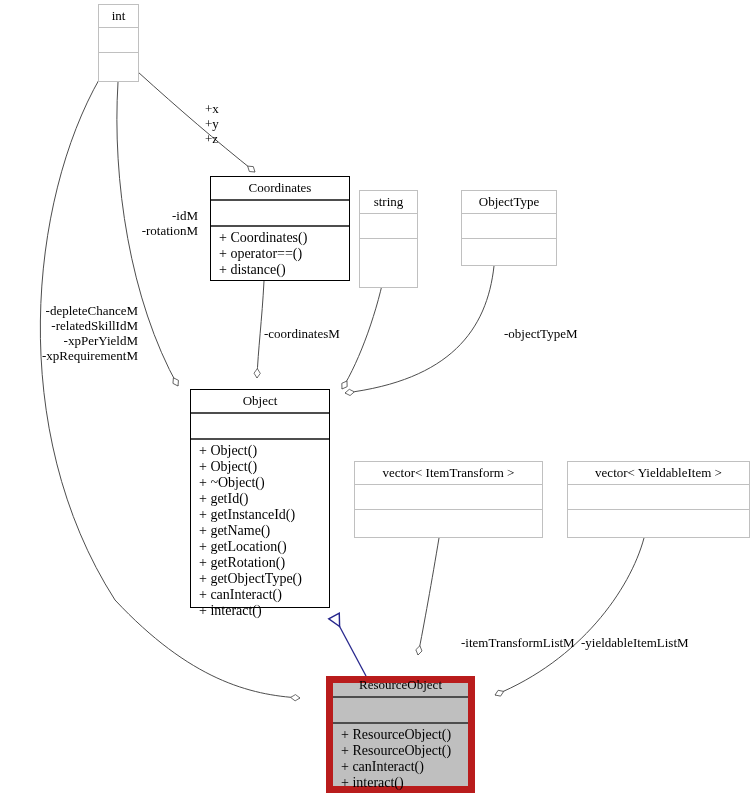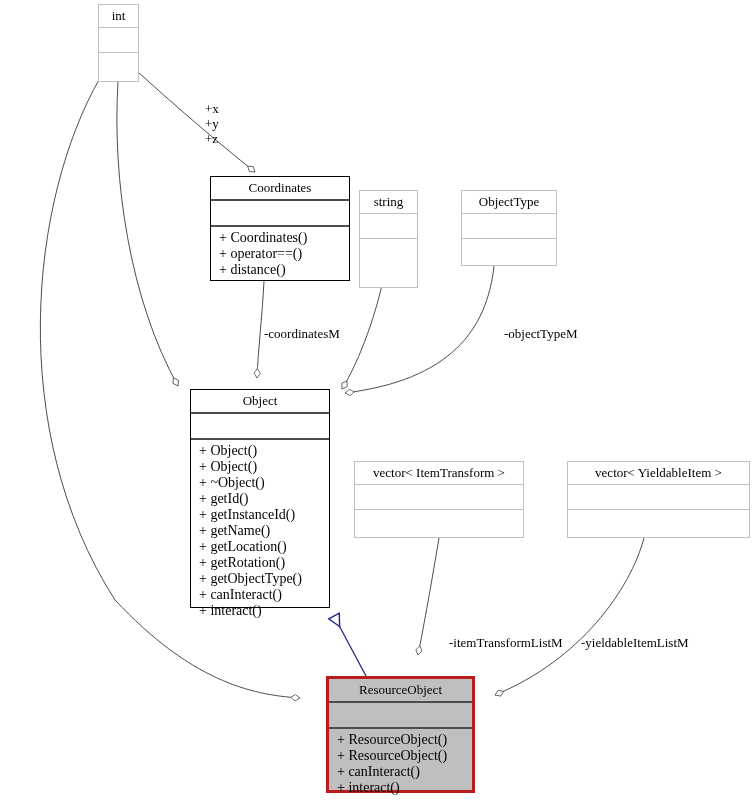--- a/index.html
+++ b/index.html
@@ -28,21 +28,22 @@
     border: 1px solid #c0c0c0;
     background: #ffffff;
     display: flex;
     flex-direction: column;
   }
   .uml-class.bold-border {
     border: 1px solid #000000;
   }
   .uml-class.filled {
     background: #bfbfbf;
-    border: 3px solid #b91c1c;
+    border: 7px solid #b91c1c;
+    justify-content: center;
   }
   .uml-title {
     text-align: center;
     font-size: 13px;
     color: #000000;
     padding: 3px 6px 4px 6px;
     line-height: 15px;
     white-space: nowrap;
   }
   .uml-sep {
@@ -179,21 +180,21 @@
         <div>+ getInstanceId()</div>
         <div>+ getName()</div>
         <div>+ getLocation()</div>
         <div>+ getRotation()</div>
         <div>+ getObjectType()</div>
         <div>+ canInteract()</div>
         <div>+ interact()</div>
       </div>
   </div>
 
-  <div class="uml-class" style="left:354px; top:461px; width:170px; height:77px;">
+  <div class="uml-class" style="left:354px; top:461px; width:189px; height:77px;">
     <div class="uml-title">vector&lt; ItemTransform &gt;</div>
     <div class="uml-sep"></div>
     <div class="uml-attrs"></div>
     <div class="uml-sep"></div>
     <div class="uml-ops"></div>
   </div>
 
   <div class="uml-class" style="left:567px; top:461px; width:183px; height:77px;">
     <div class="uml-title">vector&lt; YieldableItem &gt;</div>
     <div class="uml-sep"></div>
@@ -212,24 +213,30 @@
         <div>+ ResourceObject()</div>
         <div>+ canInteract()</div>
         <div>+ interact()</div>
       </div>
   </div>
 
   <div class="edge-label left" style="left: 205px; top: 101px; white-space: pre;">+x
 +y
 +z</div>
 
-
+  <div class="edge-label right" style="left: 85px; top: 208px; width: 113px; white-space: pre;">-idM
+-rotationM</div>
+
+  <div class="edge-label right" style="left: 8px; top: 303px; width: 130px; white-space: pre;">-depleteChanceM
+-relatedSkillIdM
+-xpPerYieldM
+-xpRequirementM</div>
 
   <div class="edge-label left" style="left: 264px; top: 326px; white-space: pre;">-coordinatesM</div>
 
 
   <div class="edge-label left" style="left: 504px; top: 326px; white-space: pre;">-objectTypeM</div>
 
-  <div class="edge-label left" style="left: 428px; top: 635px; white-space: pre; padding-left: 21px;">-itemTransformListM</div>
+  <div class="edge-label left" style="left: 440px; top: 635px; white-space: pre; padding-left: 21px;">-itemTransformListM</div>
 
   <div class="edge-label left" style="left: 581px; top: 635px; white-space: pre;">-yieldableItemListM</div>
 
 </div>
 
 </body></html>

